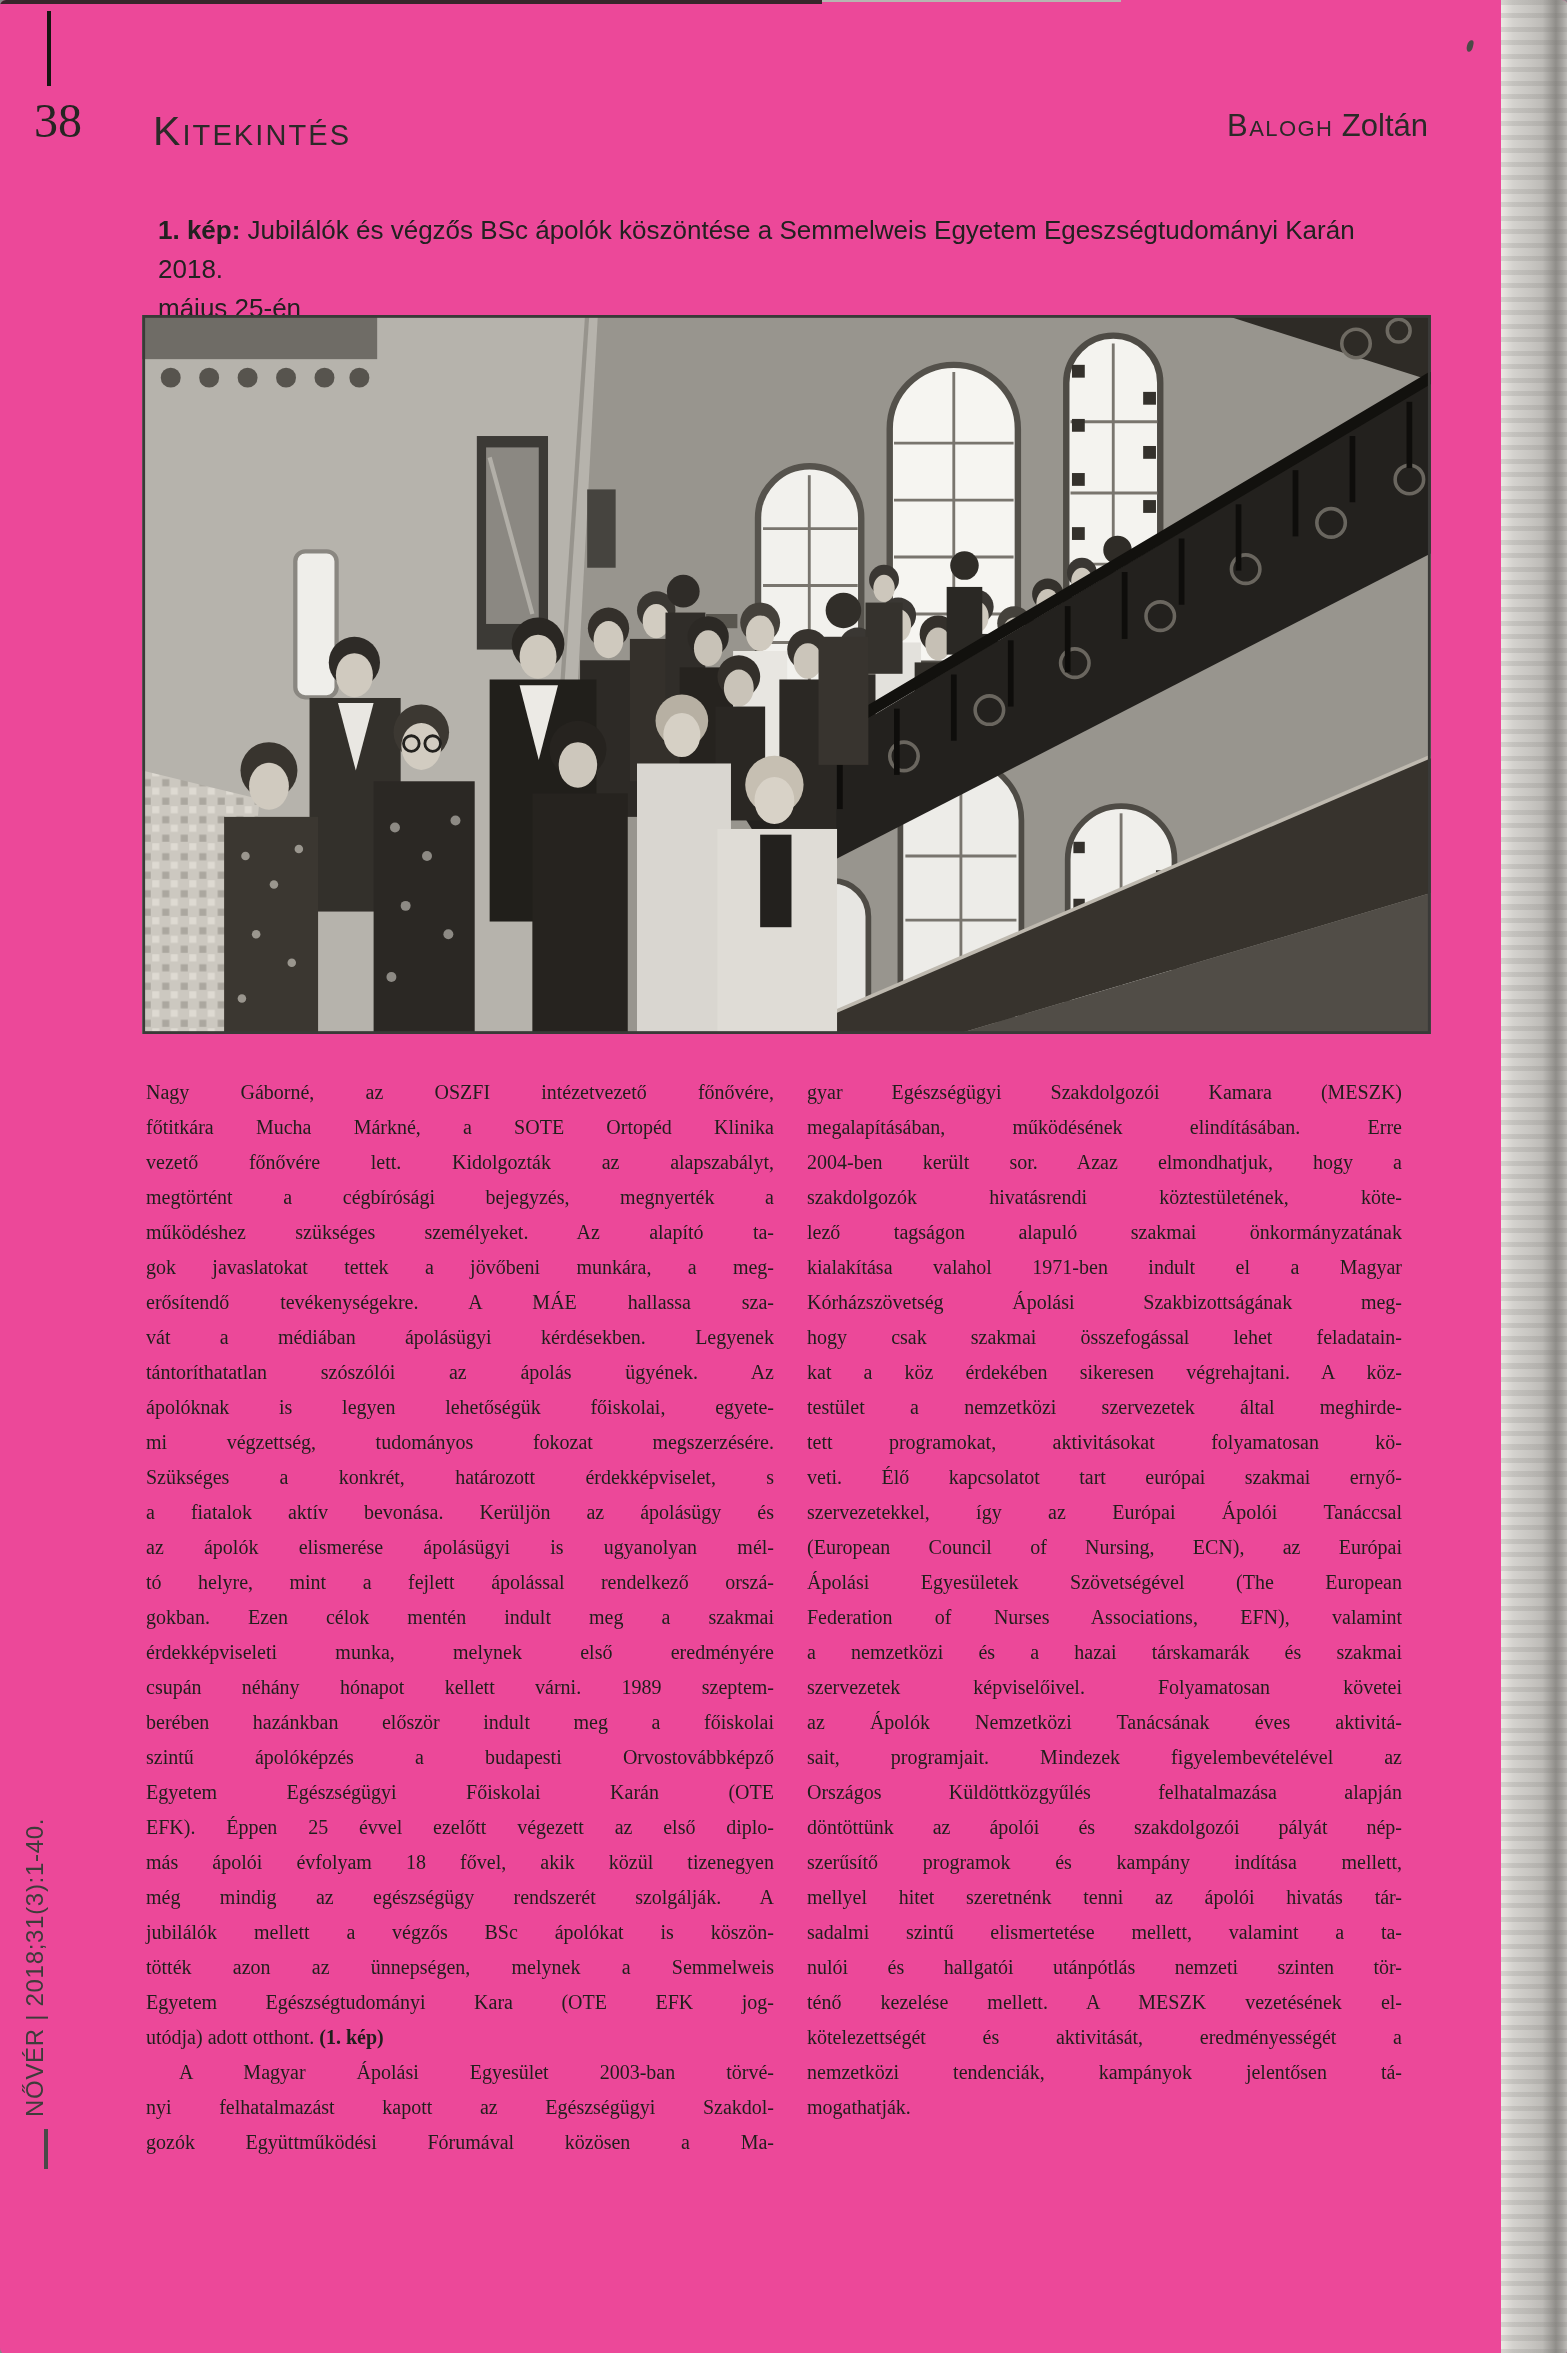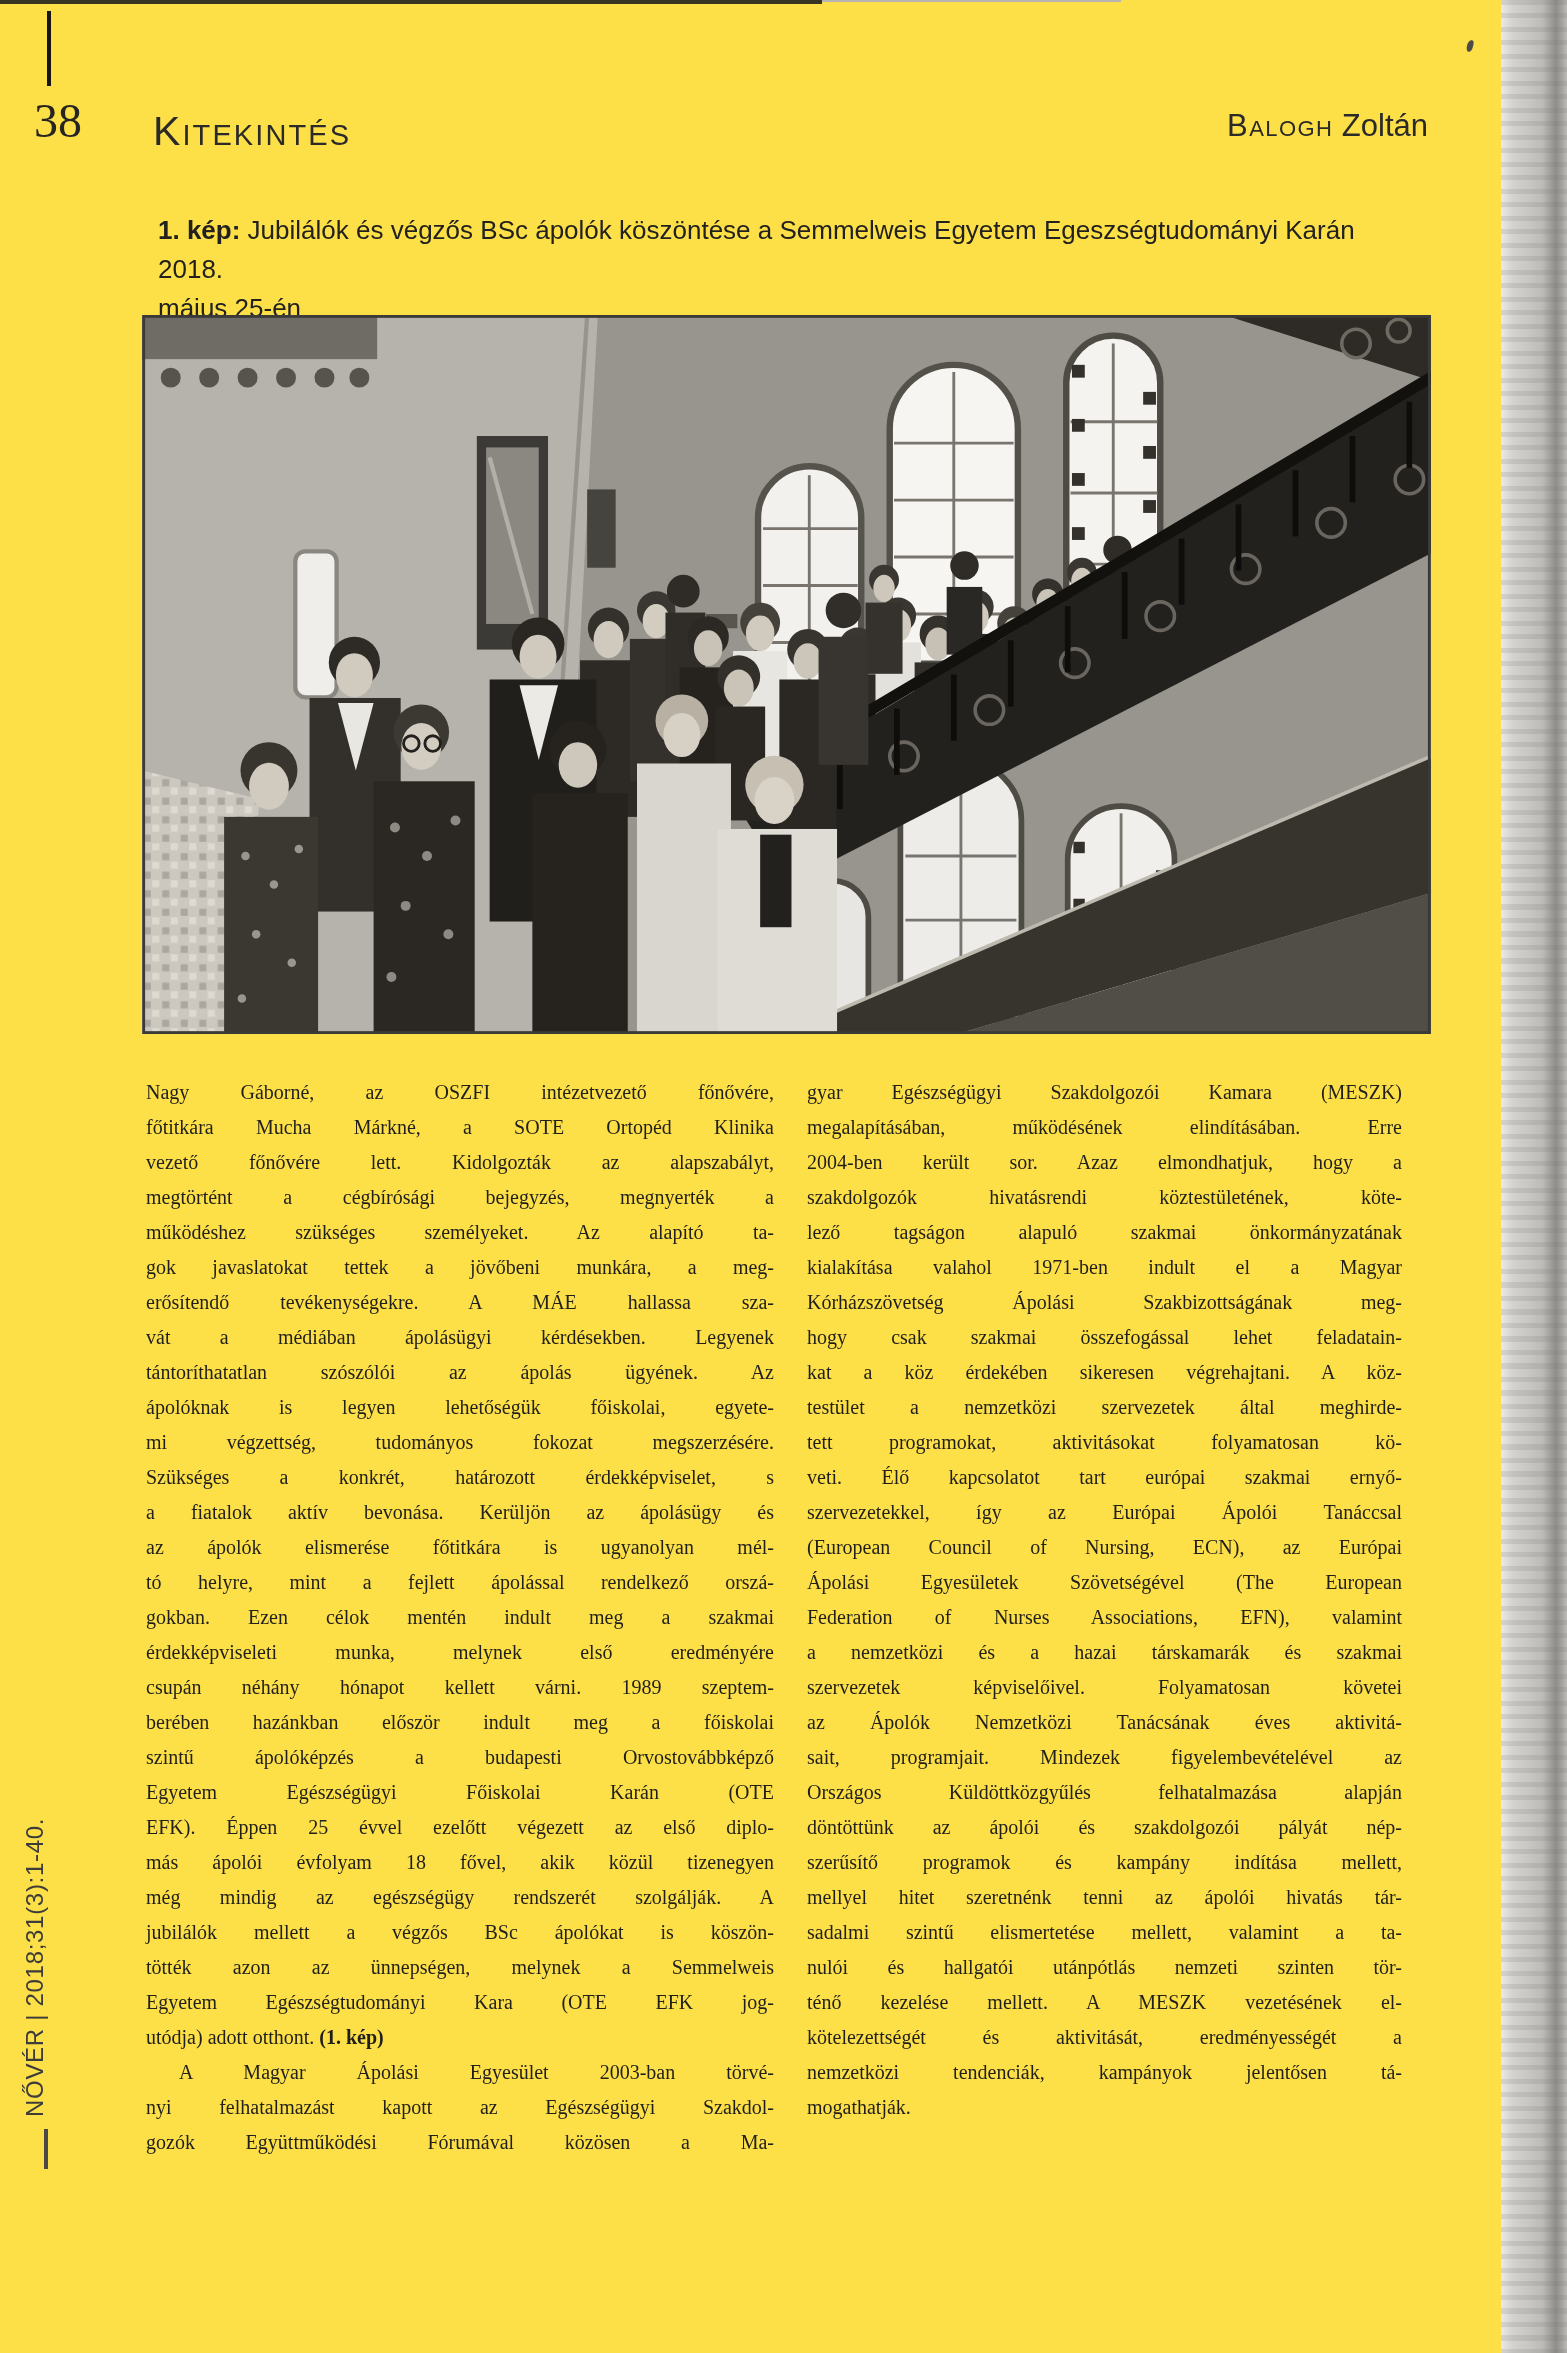--- a/index.html
+++ b/index.html
@@ -1,17 +1,17 @@
 <!DOCTYPE html>
 <html style="--paper: #fcfbf8; --ink: #201f1c; --header_ink: #2b2a28; --scan_strip_gray: #c7c5c1;font-size:11.4px"><head>
 <meta charset="utf-8">
 <style>
   html,body{margin:0;padding:0;background:#888;}
-  .page{position:relative;width:1568px;height:2354px;background:#fde047;overflow:hidden;
-        font-family:"Liberation Serif",serif;color:#1d1c1a;}
+  .page{position:relative;width:1568px;height:2354px;background:#ec4899;overflow:hidden;
+        font-family:"Liberation Serif",serif;color:#1d1c1a;border-radius:6px;}
   
   .pagenum{position:absolute;left:34px;top:93px;font-size:48px;color:#262522;}
   .section{position:absolute;left:153px;top:108px;font-family:"Liberation Sans",sans-serif;
            font-variant:small-caps;font-size:41px;letter-spacing:2.1px;color:#2b2a28;font-weight:400;}
   .author{position:absolute;right:140px;top:108px;font-family:"Liberation Sans",sans-serif;
           font-size:31px;color:#2b2a28;}
   .author .fam{font-variant:small-caps;letter-spacing:1.4px;}
   
   .caption{position:absolute;left:158px;top:211px;width:1227px;font-family:"Liberation Sans",sans-serif;
            font-size:26px;line-height:39px;color:#222120;}
@@ -334,21 +334,21 @@
       <div class="bl">megtörtént a cégbírósági bejegyzés, megnyerték a</div>
       <div class="bl">működéshez szükséges személyeket. Az alapító ta-</div>
       <div class="bl">gok javaslatokat tettek a jövőbeni munkára, a meg-</div>
       <div class="bl">erősítendő tevékenységekre. A MÁE hallassa sza-</div>
       <div class="bl">vát a médiában ápolásügyi kérdésekben. Legyenek</div>
       <div class="bl">tántoríthatatlan szószólói az ápolás ügyének. Az</div>
       <div class="bl">ápolóknak is legyen lehetőségük főiskolai, egyete-</div>
       <div class="bl">mi végzettség, tudományos fokozat megszerzésére.</div>
       <div class="bl">Szükséges a konkrét, határozott érdekképviselet, s</div>
       <div class="bl">a fiatalok aktív bevonása. Kerüljön az ápolásügy és</div>
-      <div class="bl">az ápolók elismerése főtitkára is ugyanolyan mél-</div>
+      <div class="bl">az ápolók elismerése ápolásügyi is ugyanolyan mél-</div>
       <div class="bl">tó helyre, mint a fejlett ápolással rendelkező orszá-</div>
       <div class="bl">gokban. Ezen célok mentén indult meg a szakmai</div>
       <div class="bl">érdekképviseleti munka, melynek első eredményére</div>
       <div class="bl">csupán néhány hónapot kellett várni. 1989 szeptem-</div>
       <div class="bl">berében hazánkban először indult meg a főiskolai</div>
       <div class="bl">szintű ápolóképzés a budapesti Orvostovábbképző</div>
       <div class="bl">Egyetem Egészségügyi Főiskolai Karán (OTE</div>
       <div class="bl">EFK). Éppen 25 évvel ezelőtt végezett az első diplo-</div>
       <div class="bl">más ápolói évfolyam 18 fővel, akik közül tizenegyen</div>
       <div class="bl">még mindig az egészségügy rendszerét szolgálják. A</div>

